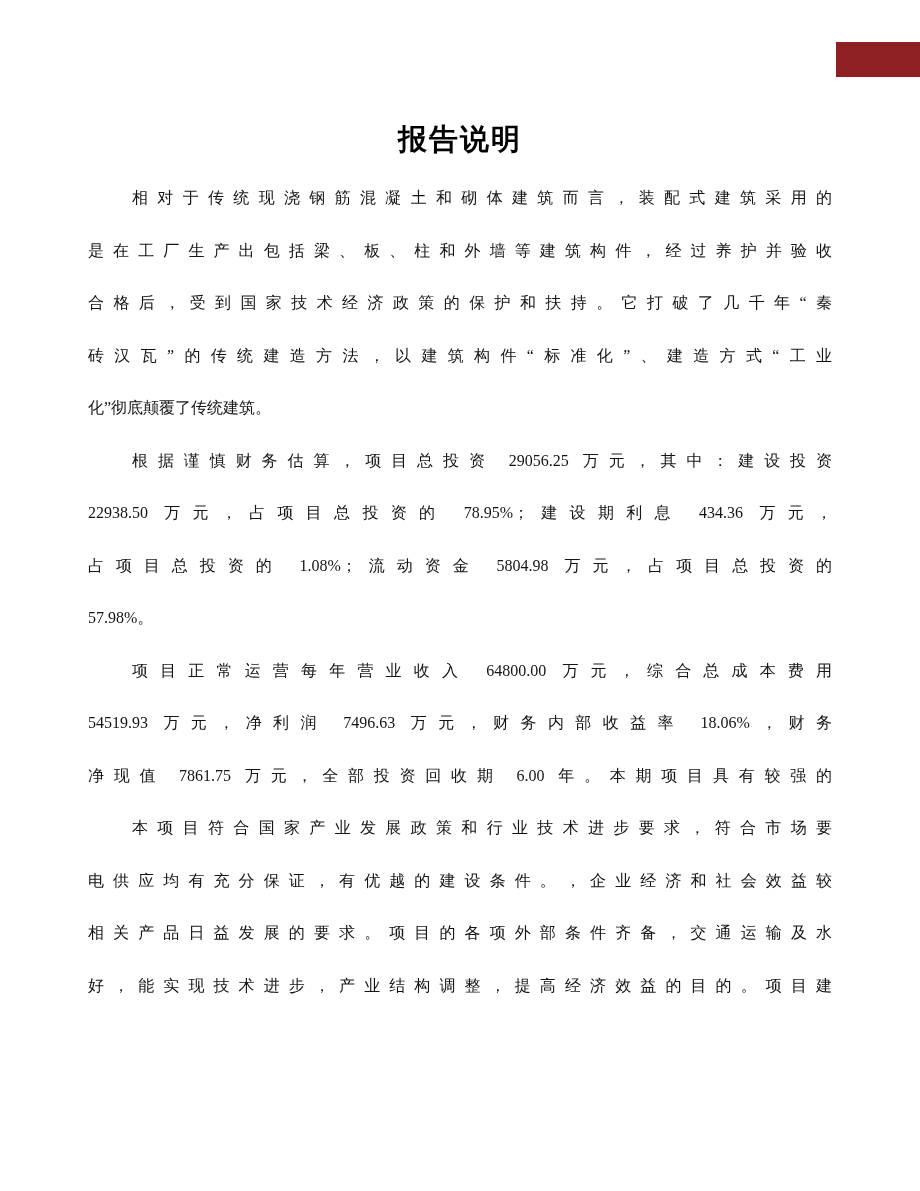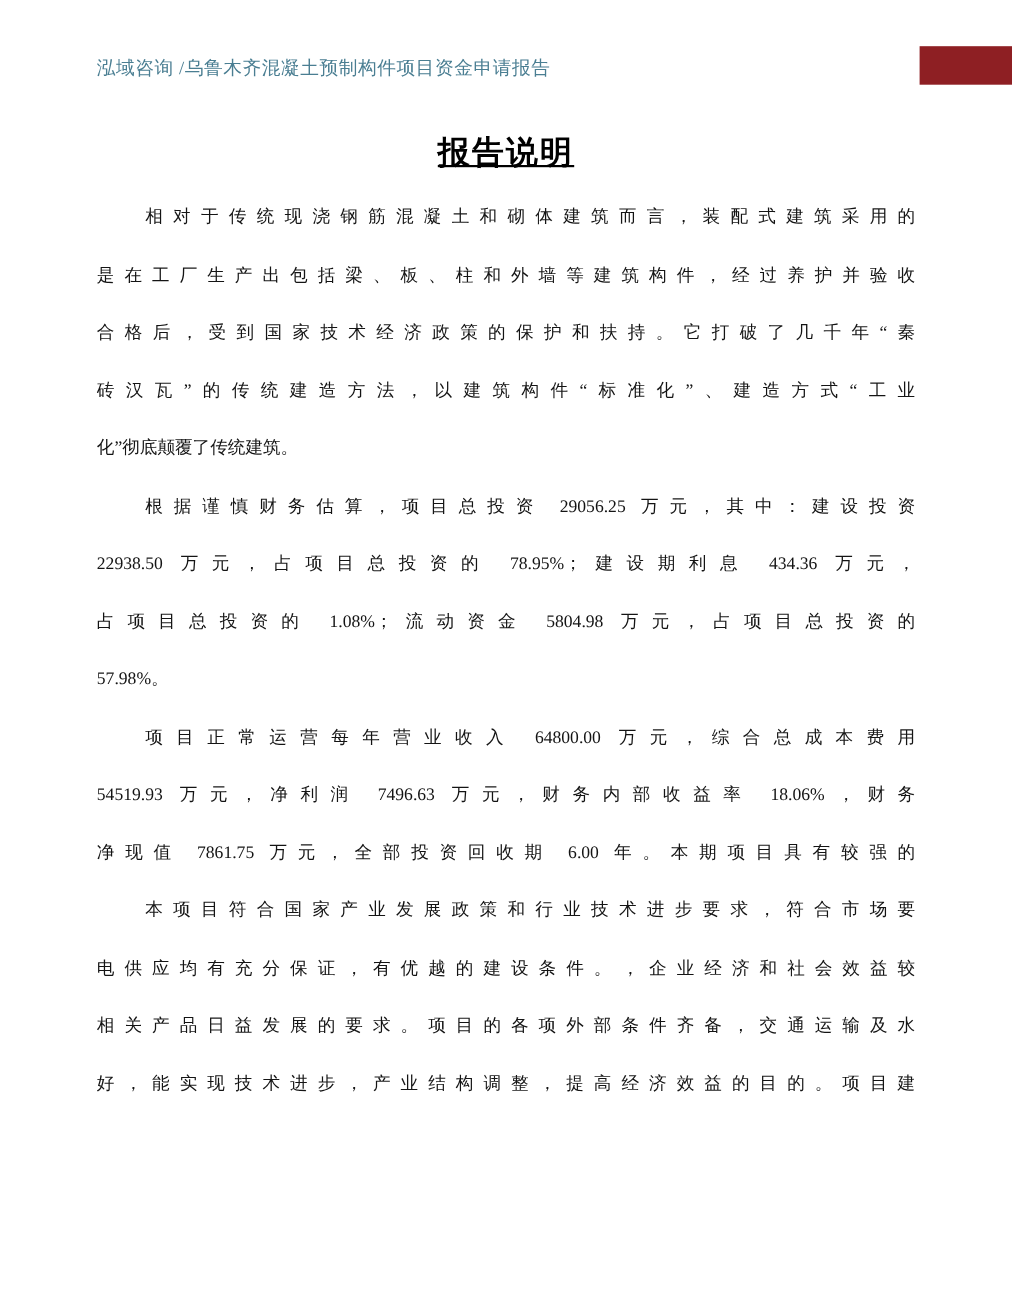--- a/index.html
+++ b/index.html
@@ -34,21 +34,20 @@
     position: absolute;
     left: 0;
     top: 119px;
     width: 100%;
     text-align: center;
     font-size: 29px;
     line-height: 40px;
     font-weight: 700;
     color: #000000;
     letter-spacing: 2px;
-    text-decoration: underline;
   }
   .report-body {
     position: absolute;
     left: 88px;
     top: 172px;
     width: 744px;
     color: #141414;
   }
   .line {
     font-size: 16px;
@@ -59,21 +58,20 @@
     overflow: hidden;
   }
   .line.indent { text-indent: 44px; }
   .line.para-end { text-align-last: left; }
 </style>
 </head>
 <body>
 
 <div class="page">
 
-  <div class="doc-header">泓域咨询 /乌鲁木齐混凝土预制构件项目资金申请报告</div>
 
   <div class="corner-box"></div>
 
   <div class="doc-title">报告说明</div>
 
   <div class="report-body">
 
     <div>
       <div class="line indent">相对于传统现浇钢筋混凝土和砌体建筑而言，装配式建筑采用的</div>
       <div class="line">是在工厂生产出包括梁、板、柱和外墙等建筑构件，经过养护并验收</div>

